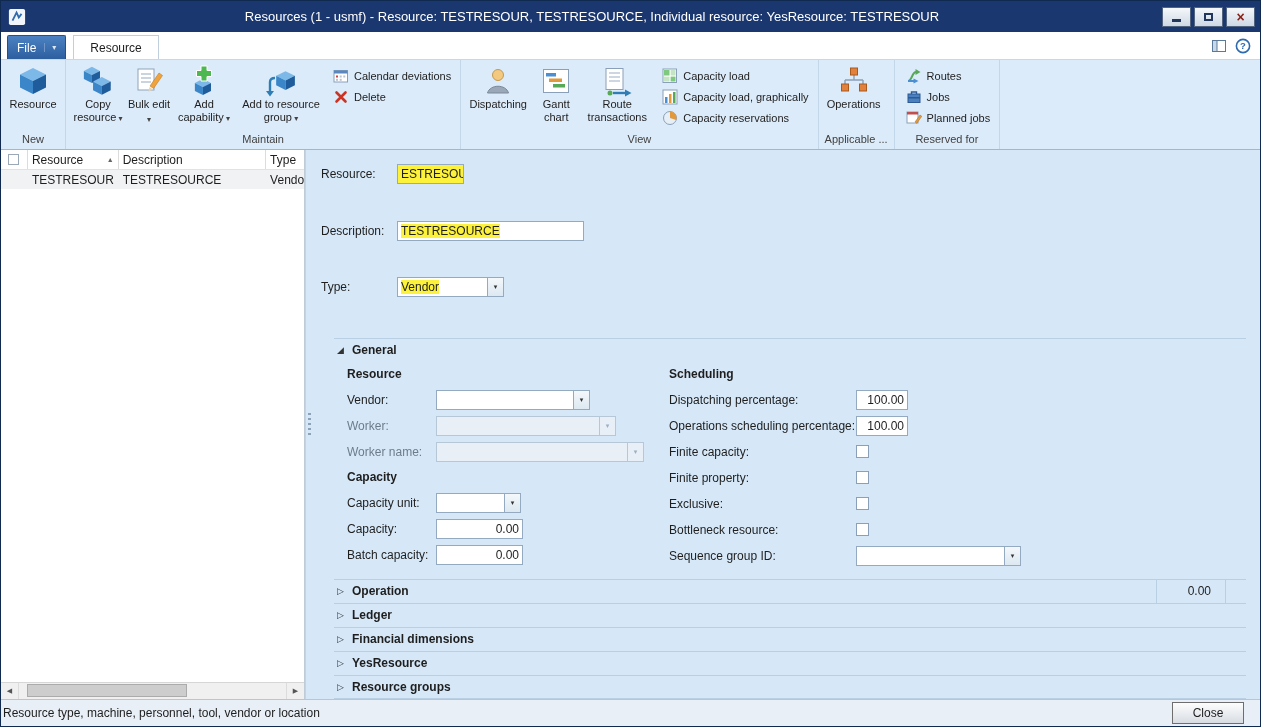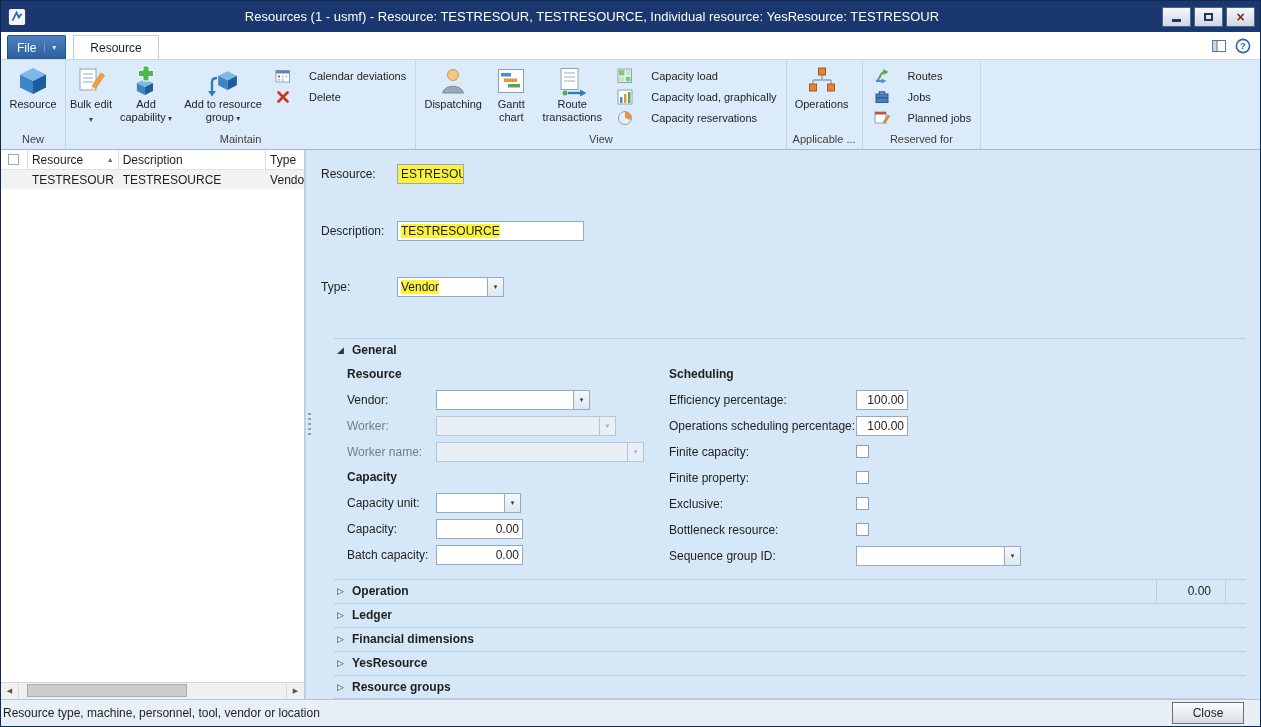--- a/index.html
+++ b/index.html
@@ -28,21 +28,21 @@
   
   .ribbon{flex:0 0 90px;background:#dcebf9;border-bottom:1px solid #9db8d2;display:flex;}
   .rgroup{display:flex;flex-direction:column;border-right:1px solid #c3d7ea;}
   .rbody{flex:1;display:flex;align-items:stretch;padding:1px 3px 0 3px;}
   .glabel{height:17px;line-height:15px;text-align:center;font-size:11px;color:#3f3f3f;white-space:nowrap;padding:0 6px;}
   .bigbtn{display:flex;flex-direction:column;align-items:center;padding-top:4px;font-size:11px;line-height:13px;text-align:center;cursor:default;}
   .bigbtn .ic{width:32px;height:32px;margin-bottom:1px;}
   .bigbtn .ic svg{width:32px;height:32px;}
   .bigbtn.drop .lbl::after{content:" ▾";font-size:8px;color:#444;}
   .smallcol{display:flex;flex-direction:column;padding:6px 6px 0 8px;gap:3px;}
-  .smallbtn{display:flex;align-items:center;gap:18px;font-size:11px;height:18px;white-space:nowrap;cursor:default;}
+  .smallbtn{display:flex;align-items:center;gap:5px;font-size:11px;height:18px;white-space:nowrap;cursor:default;}
   .ic16{width:16px;height:16px;flex:0 0 16px;}
   .ic16 svg{width:16px;height:16px;}
 
   
   .content{flex:1;display:flex;min-height:0;}
 
   
   .gridpanel{width:304px;background:#ffffff;display:flex;flex-direction:column;border-right:1px solid #c0cbd8;}
   .ghead{display:flex;height:20px;border-bottom:1px solid #e2e2e2;background:#ffffff;}
   .gh{display:flex;align-items:center;padding:0 4px;border-right:1px solid #dcdcdc;}
@@ -174,20 +174,31 @@
                 <use href="#g-cube"></use>
               </svg></span>
           <span class="lbl">Resource</span>
         </div>
       </div>
       <div class="glabel">New</div>
     </div>
 
     <div class="rgroup">
       <div class="rbody">
+        <div class="bigbtn drop" style="width:58px">
+          <span class="ic"><svg viewBox="0 0 32 32">
+                <g transform="scale(0.62)">
+                  <use href="#g-cube"></use>
+                </g>
+                <g transform="translate(9,10) scale(0.68)">
+                  <use href="#g-cube"></use>
+                </g>
+              </svg></span>
+          <span class="lbl">Copy resource</span>
+        </div>
         <div class="bigbtn drop" style="width:44px">
           <span class="ic"><svg viewBox="0 0 32 32">
                 <rect x="5" y="4" width="16" height="21" fill="#fff" stroke="#8fa3b8"></rect>
                 <line x1="8" y1="9" x2="18" y2="9" stroke="#b9c6d4" stroke-width="1.5"></line>
                 <line x1="8" y1="13" x2="18" y2="13" stroke="#b9c6d4" stroke-width="1.5"></line>
                 <line x1="8" y1="17" x2="18" y2="17" stroke="#b9c6d4" stroke-width="1.5"></line>
                 <polygon points="17,21 26,8 29.5,10.5 20.5,23.5" fill="#f0a23c" stroke="#c27c1e" stroke-width="0.6"></polygon>
                 <polygon points="16.5,22 15.3,26.8 19.9,24.4" fill="#e8d3b0"></polygon>
               </svg></span>
           <span class="lbl">Bulk edit</span>
@@ -455,21 +466,21 @@
               <div class="frow2">
                 <span class="flabel2">Batch capacity:</span>
                 <div class="tbox num" style="width:87px">
                   <span>0.00</span>
                 </div>
               </div>
             </div>
             <div class="gcol-right">
               <div class="subhead">Scheduling</div>
               <div class="frow2">
-                <span class="flabel3">Efficiency percentage:</span>
+                <span class="flabel3">Dispatching percentage:</span>
                 <div class="tbox num" style="width:52px">
                   <span>100.00</span>
                 </div>
               </div>
               <div class="frow2">
                 <span class="flabel3">Operations scheduling percentage:</span>
                 <div class="tbox num" style="width:52px">
                   <span>100.00</span>
                 </div>
               </div>

